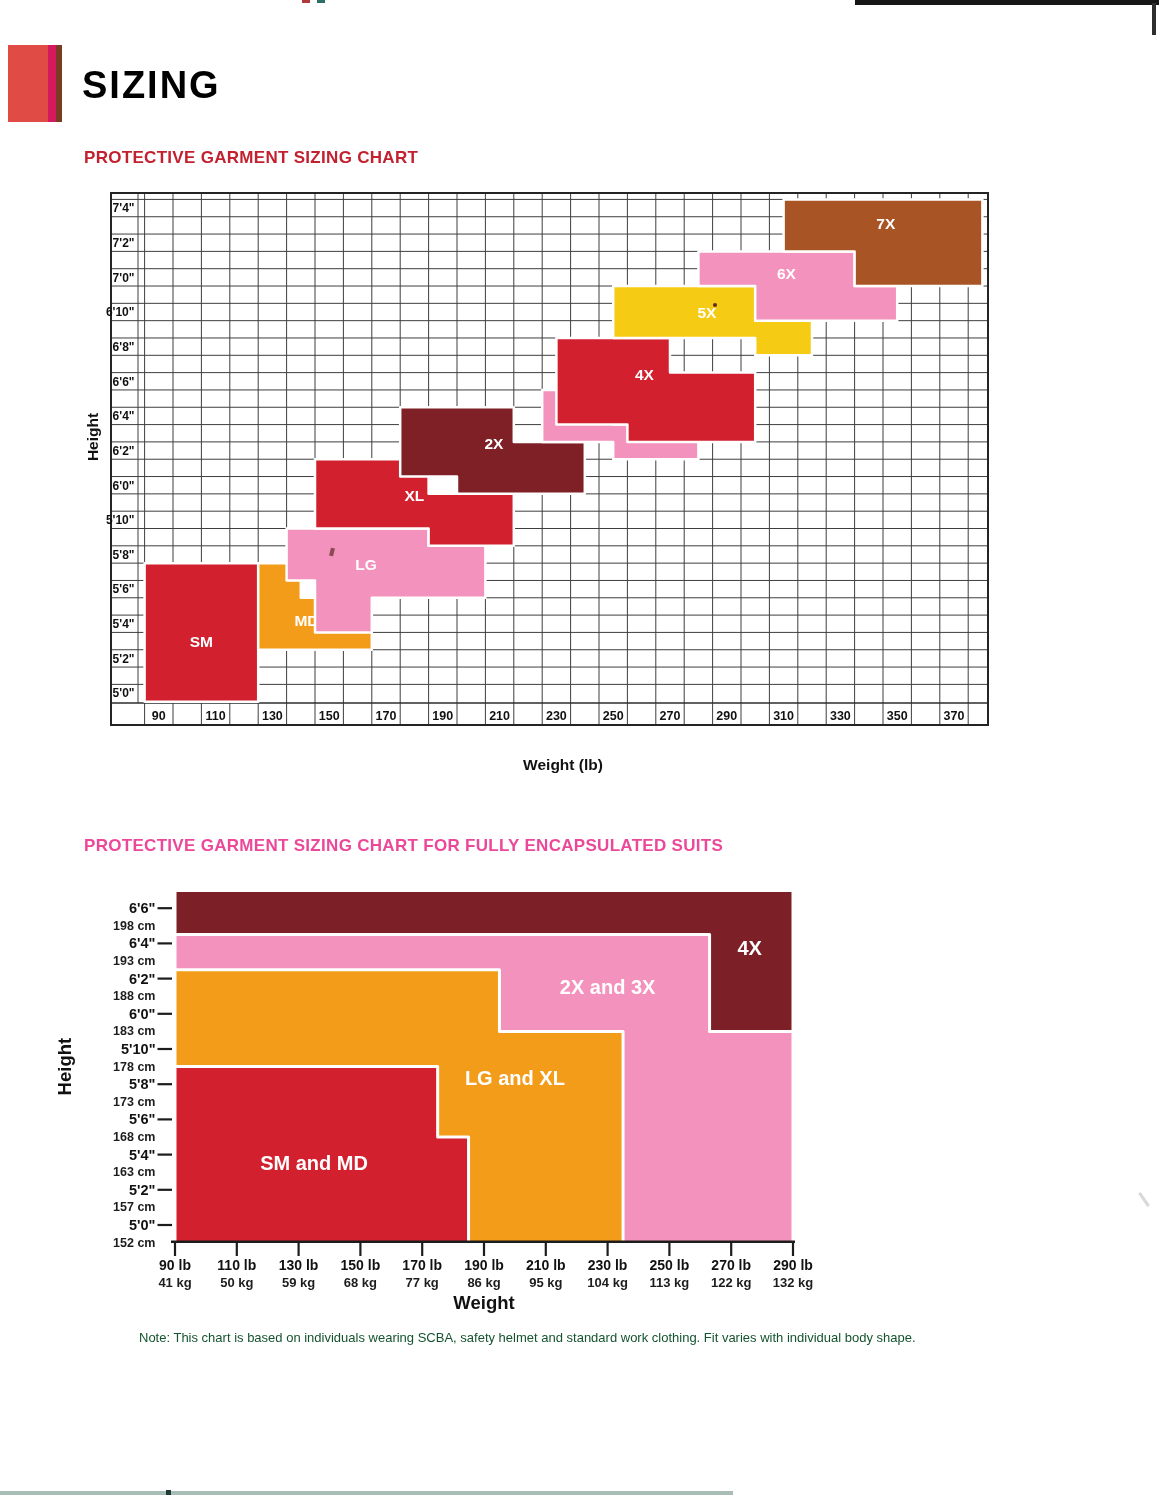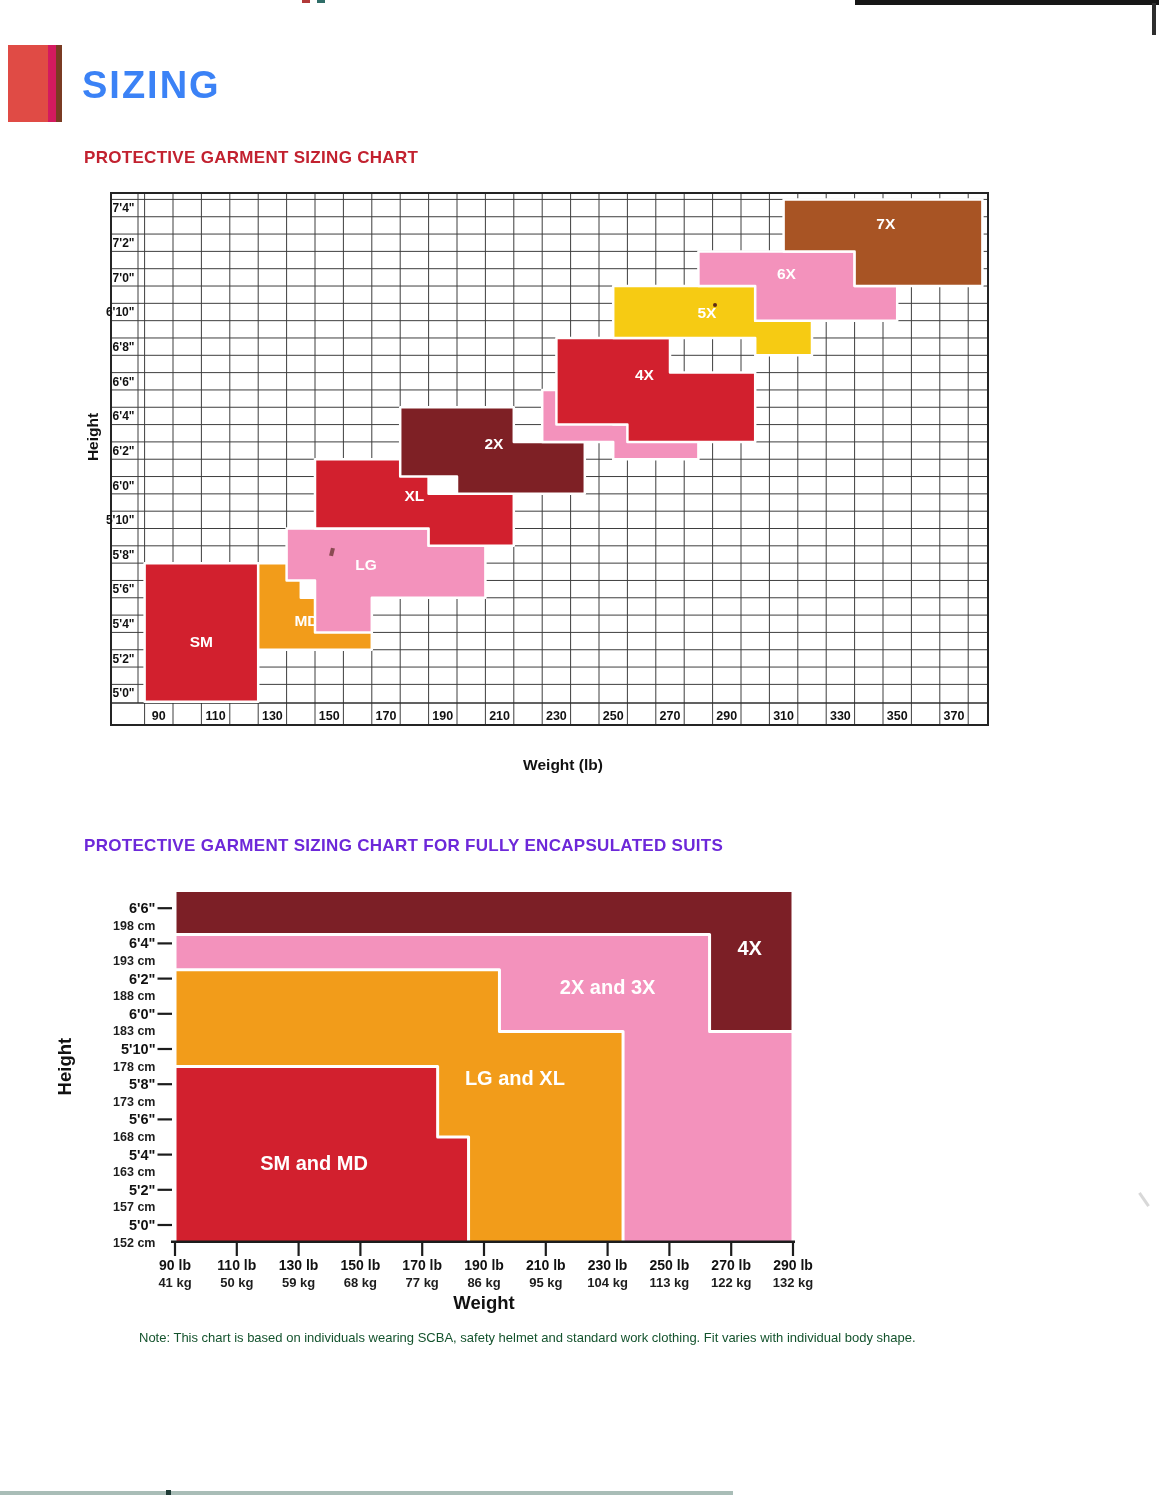--- a/index.html
+++ b/index.html
@@ -212,25 +212,25 @@
       <text x="484" y="1309" font-size="18.5" text-anchor="middle" fill="#111" font-family="&quot;Liberation Sans&quot;,sans-serif" font-weight="bold">Weight</text>
       <text x="71" y="1066.6" font-size="18.5" text-anchor="middle" fill="#111" font-family="&quot;Liberation Sans&quot;,sans-serif" font-weight="bold" transform="rotate(-90 71 1066.6)">Height</text>
     </svg>
 
   <div id="logo">
     <div class="a" style="background: rgb(224, 75, 69);"></div>
     <div class="b" style="background: rgb(212, 26, 95);"></div>
     <div class="c" style="background: rgb(122, 59, 35);"></div>
   </div>
 
-  <div id="sizing-title" class="hdg" style="color: #3b82f6;">SIZING</div>
+  <div id="sizing-title" class="hdg" style="color: #000000;">SIZING</div>
 
   <div id="c1-title" class="hdg" style="color: rgb(194, 33, 47);">PROTECTIVE GARMENT SIZING CHART</div>
 
-  <div id="c2-title" class="hdg" style="color: #6d28d9;">PROTECTIVE GARMENT SIZING CHART FOR FULLY ENCAPSULATED SUITS</div>
+  <div id="c2-title" class="hdg" style="color: #ec4899;">PROTECTIVE GARMENT SIZING CHART FOR FULLY ENCAPSULATED SUITS</div>
 
   <div id="note">Note: This chart is based on individuals wearing SCBA, safety helmet and standard work clothing. Fit varies with individual body shape.</div>
 
   <div class="artifact" style="left:855px;top:0;width:304px;height:5px;background:#161616;"></div>
   <div class="artifact" style="left:1152px;top:3px;width:4px;height:32px;background:#2e2e2e;"></div>
   <div class="artifact" style="left:302px;top:0;width:8px;height:3px;background:#b23939;"></div>
   <div class="artifact" style="left:317px;top:0;width:8px;height:3px;background:#2f6d68;"></div>
   <div class="artifact" style="left:0;top:1491px;width:733px;height:4px;background:#a9bdb7;"></div>
   <div class="artifact" style="left:166px;top:1490px;width:5px;height:5px;background:#1d3a35;"></div>
   <div class="artifact" style="left:1136px;top:1198px;width:16px;height:3px;background:#c7c7c7;transform:rotate(55deg);opacity:.7;"></div>

